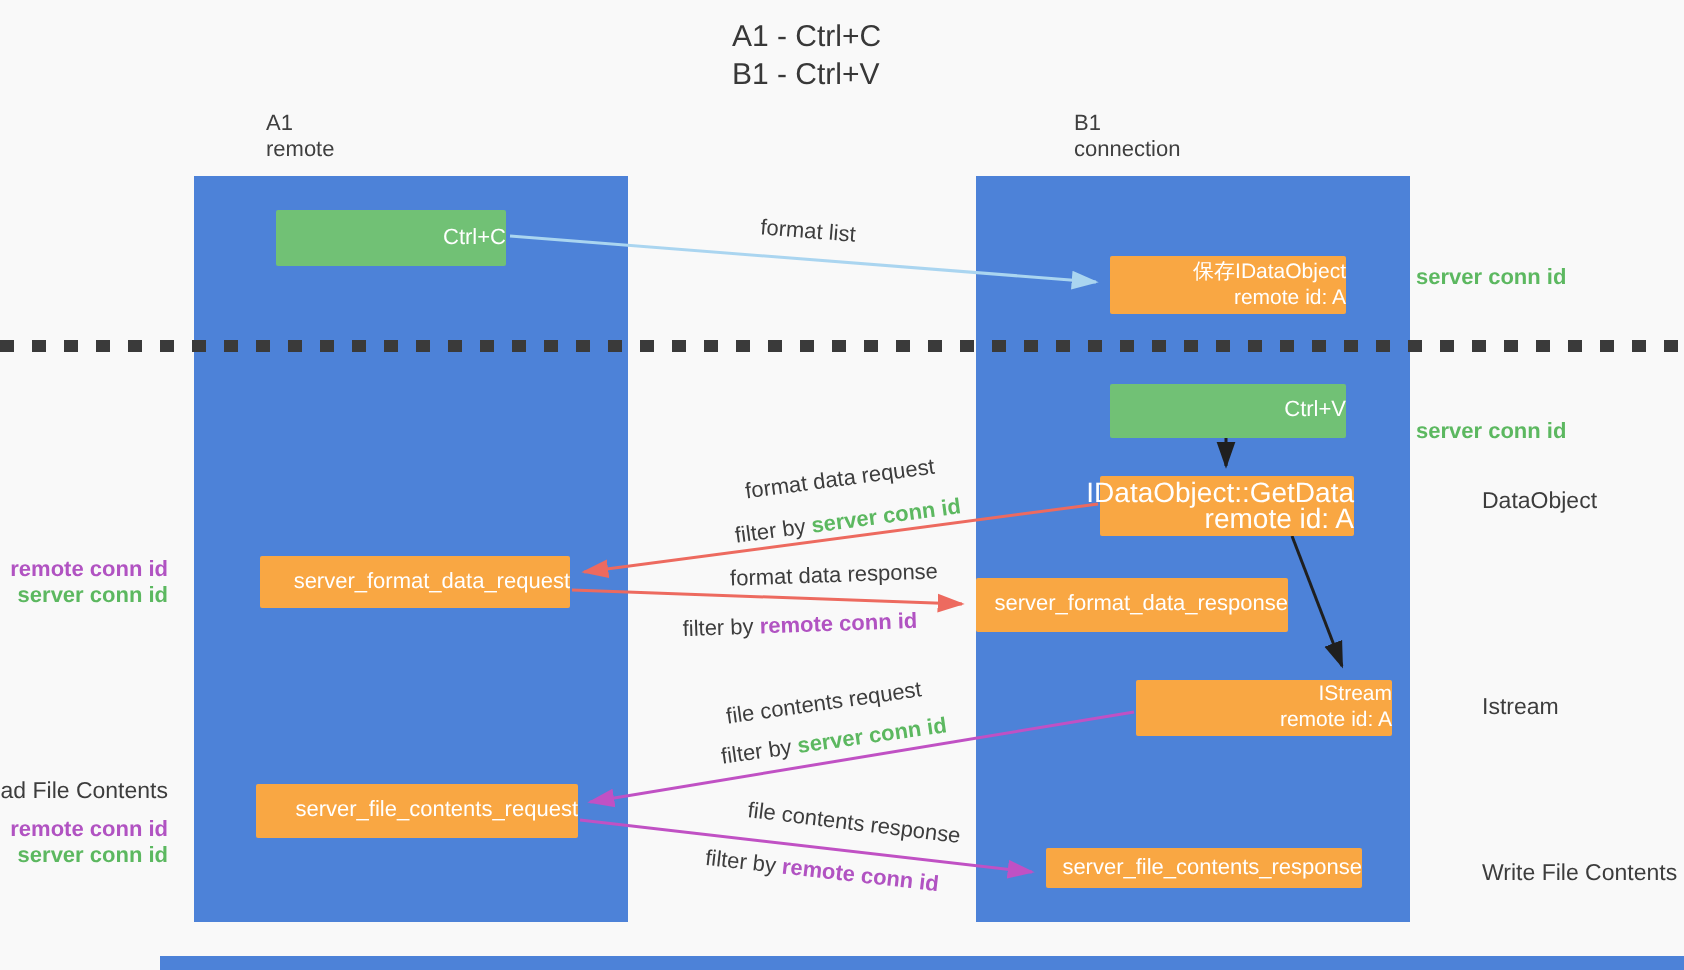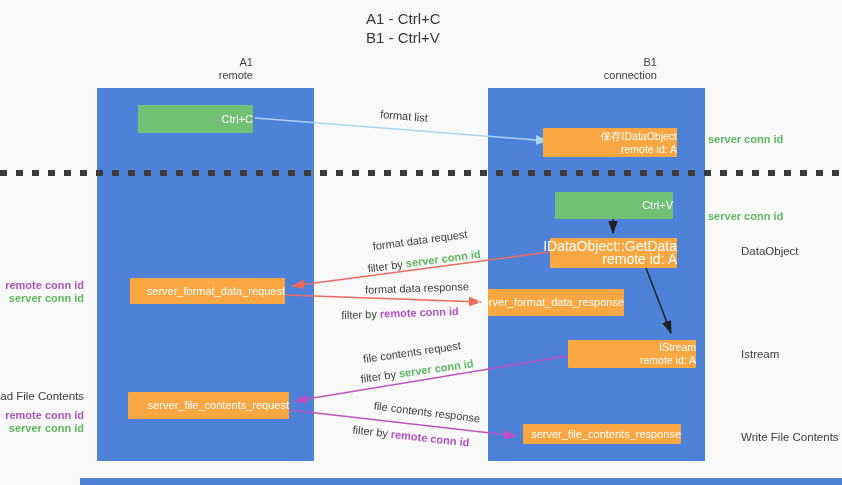--- a/index.html
+++ b/index.html
@@ -17,21 +17,21 @@
   }
   .title{
     position:absolute;
     left:366px;top:9px;
     font-size:15px;line-height:19px;
     color:#383838;
     z-index:4;white-space:nowrap;
   }
   .lane-header{
     position:absolute;top:56px;width:120px;
-    text-align:right;
+    text-align:left;
     font-size:11px;line-height:13px;
     color:#3f3f3f;z-index:4;
   }
   svg.overlay{
     position:absolute;left:0;top:0;z-index:2;
     pointer-events:none;
   }
   .box{
     position:absolute;
     display:flex;flex-direction:column;
@@ -117,39 +117,39 @@
     <path d="M549,252 L292,286" stroke="#ed6a5f" stroke-width="1.5" fill="none" marker-end="url(#m-red)"></path>
     <path d="M286,295 L481,302" stroke="#ed6a5f" stroke-width="1.5" fill="none" marker-end="url(#m-red)"></path>
     <path d="M567,356 L295,401" stroke="#c051c4" stroke-width="1.5" fill="none" marker-end="url(#m-magenta)"></path>
     <path d="M290,410 L516,436" stroke="#c051c4" stroke-width="1.5" fill="none" marker-end="url(#m-magenta)"></path>
   </svg>
 
   <div class="box green" style="left:138px;top:105px;width:115px;height:28px;">
     <span>Ctrl+C</span>
   </div>
 
-  <div class="box orange" style="left:543px;top:128px;width:118px;height:29px;font-size:10.5px;padding-left:16px;">
+  <div class="box orange" style="left:555px;top:128px;width:118px;height:29px;font-size:10.5px;">
     <span>保存IDataObject</span>
     <span>remote id: A</span>
   </div>
 
   <div class="box green" style="left:555px;top:192px;width:118px;height:27px;">
     <span>Ctrl+V</span>
   </div>
 
   <div class="box orange" style="left:550px;top:238px;width:127px;height:30px;font-size:14px;">
     <span>IDataObject::GetData</span>
     <span>remote id: A</span>
   </div>
 
   <div class="box orange" style="left:130px;top:278px;width:155px;height:26px;">
     <span>server_format_data_request</span>
   </div>
 
-  <div class="box orange" style="left:488px;top:289px;width:136px;height:27px;">
+  <div class="box orange" style="left:488px;top:289px;width:156px;height:27px;">
     <span>server_format_data_response</span>
   </div>
 
   <div class="box orange" style="left:568px;top:340px;width:128px;height:28px;font-size:10.5px;">
     <span>IStream</span>
     <span>remote id: A</span>
   </div>
 
   <div class="box orange" style="left:128px;top:392px;width:161px;height:27px;">
     <span>server_file_contents_request</span>

